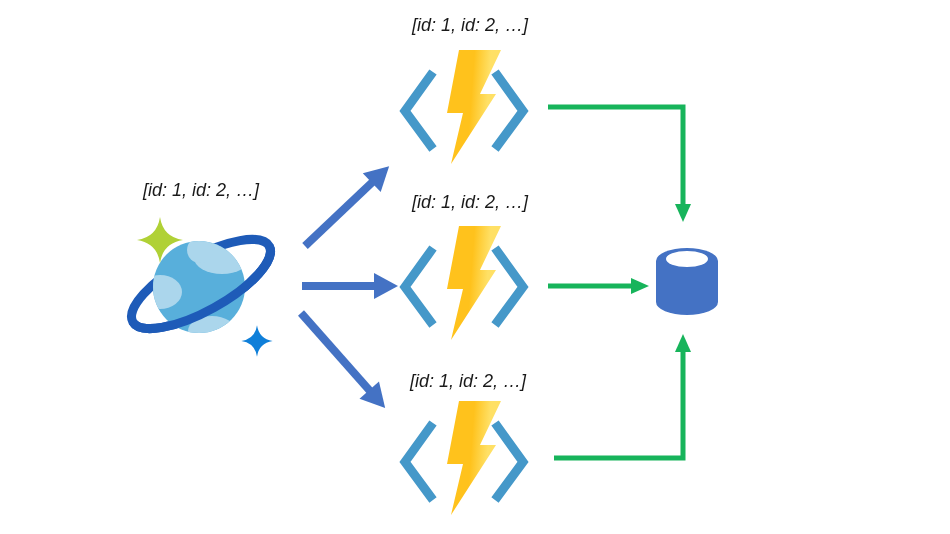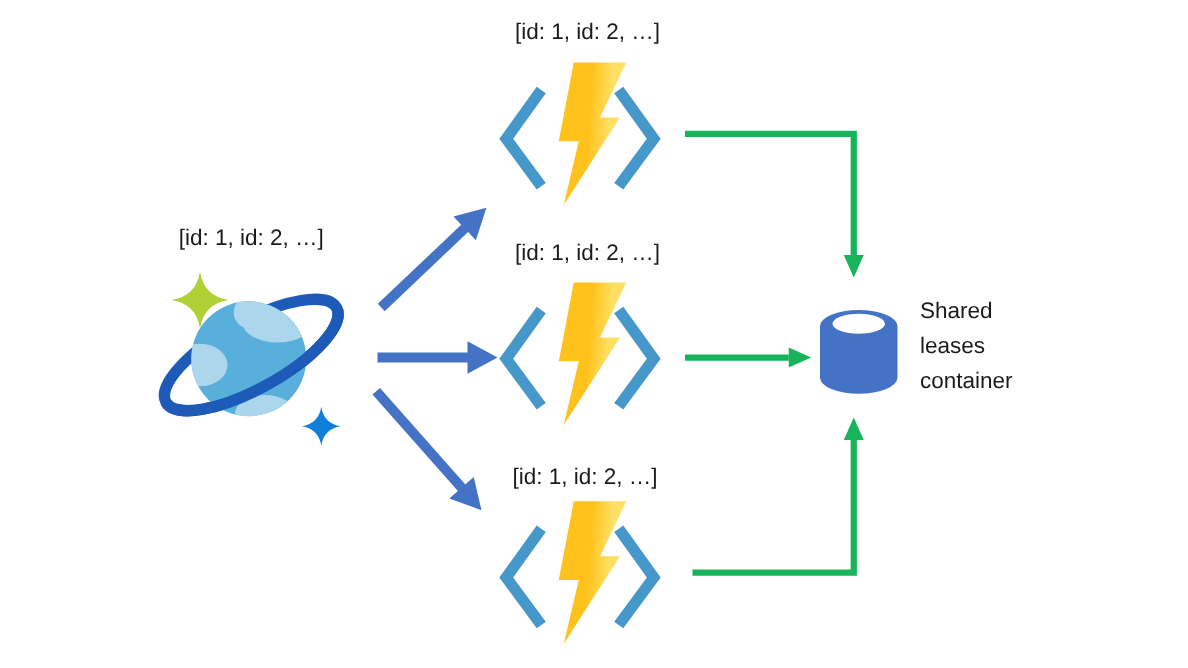--- a/index.html
+++ b/index.html
@@ -12,20 +12,21 @@
     font-family: "Liberation Sans", sans-serif;
   }
   .stage svg { position: absolute; left: 0; top: 0; }
 
   .lbl {
     position: absolute;
     font-size: 18px;
     line-height: 1.2;
     color: var(--c-text, #1a1a1a);
     white-space: nowrap;
+    font-style: italic;
   }
   .lbl.center { text-align: center; }
   .lbl.wrap {
     white-space: normal;
     line-height: 28px;
   }
 
   
   .bracket { fill: none; stroke: var(--c-bracket-blue, #4598C9); stroke-width: 9; stroke-linejoin: miter; }
   .ring    { fill: none; stroke: var(--c-ring-blue, #1E5BB8); stroke-width: 9; }
@@ -127,15 +128,14 @@
   </svg>
 
   <div class="lbl center" style="left:126px; top:180px; width:150px;">[id: 1, id: 2, …]</div>
 
   <div class="lbl center" style="left:392px; top:15px; width:156px;">[id: 1, id: 2, …]</div>
 
   <div class="lbl center" style="left:392px; top:192px; width:156px;">[id: 1, id: 2, …]</div>
 
   <div class="lbl center" style="left:390px; top:371px; width:156px;">[id: 1, id: 2, …]</div>
 
-  <div class="lbl wrap" style="left:736px; top:234px; width:104px;">Shared leases container</div>
 
 </div>
 
 </body></html>

